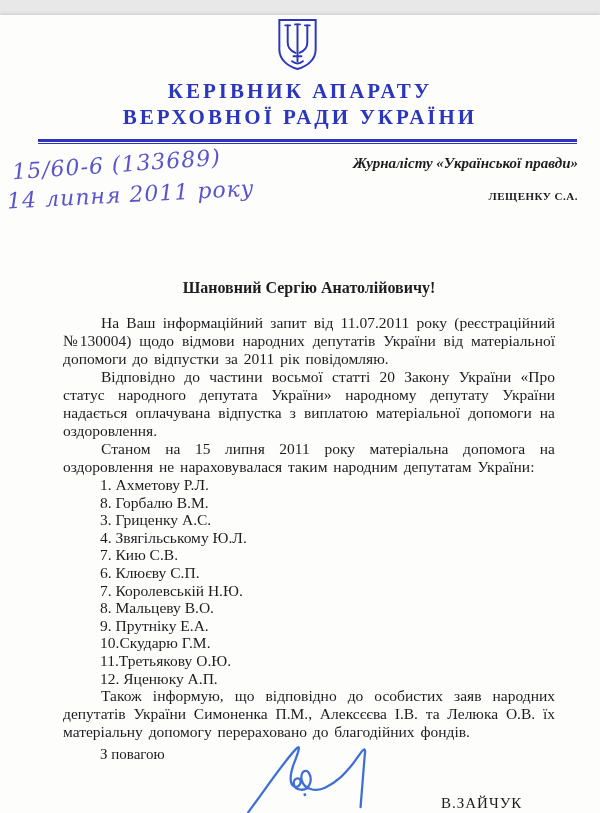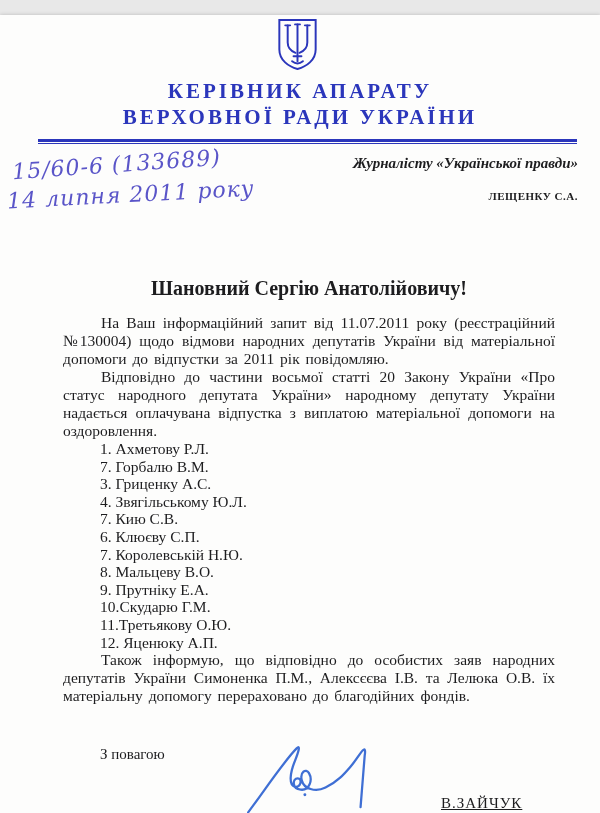--- a/index.html
+++ b/index.html
@@ -46,30 +46,30 @@
   .hw-ref  { left:12px; top:137px; font-size:22px; transform:rotate(-4deg); letter-spacing:1px; }
   .hw-date { left:7px;  top:167px; font-size:22px; transform:rotate(-3deg); letter-spacing:1px; }
 
   
   .addressee { position:absolute; top:140px; left:336px; width:242px; text-align:right; }
   .addressee .a1 { font-weight:bold; font-style:italic; font-size:15px; }
   .addressee .a2 { font-weight:bold; font-size:11px; margin-top:18px; letter-spacing:.5px; }
 
   
   .body { position:absolute; top:264px; left:63px; width:492px; font-size:15.5px; line-height:18px; }
-  .salutation { text-align:center; font-weight:bold; font-size:20px; margin:0 0 17px 0; }
+  .salutation { text-align:center; font-weight:bold; font-size:16px; margin:0 0 17px 0; }
   .body p.para { margin:0; text-indent:38px; text-align:justify; word-spacing:2px; }
   .deputies { margin:0 0 0 37px; }
   .deputies .deputy { line-height:17.6px; }
   .closing { margin-top:14px; }
 
   
   .valediction { position:absolute; left:100px; top:731px; font-size:15px; }
   .signature-svg { position:absolute; left:243px; top:720px; width:165px; height:85px; }
-  .signer { position:absolute; left:441px; top:780px; font-size:15px; letter-spacing:1px;text-decoration:underline; }
+  .signer { position:absolute; left:441px; top:780px; font-size:15px; letter-spacing:1px; }
 </style>
 </head>
 <body>
 
 <div class="page">
 
   <div class="emblem">
     <svg viewBox="0 0 46 54">
       <g fill="none" stroke="#2b36bb" stroke-width="2" stroke-linecap="round">
         <path d="M4.5,2 H41.5 V32 C41.5,43 32,49.5 23,52 C14,49.5 4.5,43 4.5,32 Z"></path>
@@ -96,23 +96,24 @@
 
   <div class="addressee">
     <div class="a1">Журналісту «Української правди»</div>
     <div class="a2">ЛЕЩЕНКУ С.А.</div>
   </div>
 
   <div class="body">
     <p class="salutation">Шановний Сергію Анатолійовичу!</p>
     <p class="para">На Ваш інформаційний  запит від 11.07.2011 року (реєстраційний №130004) щодо  відмови народних депутатів України від матеріальної допомоги до відпустки  за 2011 рік  повідомляю.</p>
     <p class="para">Відповідно до частини восьмої статті 20 Закону України «Про статус народного депутата України» народному депутату України надається оплачувана відпустка з виплатою матеріальної допомоги на оздоровлення.</p>
+    <p class="para">Станом на 15 липня 2011 року матеріальна допомога на оздоровлення не нараховувалася  таким  народним депутатам України:</p>
     <div class="deputies">
       <div class="deputy">1. Ахметову Р.Л.</div>
-      <div class="deputy">7. Горбалю В.М.</div>
+      <div class="deputy">8. Горбалю В.М.</div>
       <div class="deputy">3. Гриценку А.С.</div>
       <div class="deputy">4. Звягільському Ю.Л.</div>
       <div class="deputy">7. Кию С.В.</div>
       <div class="deputy">6. Клюєву С.П.</div>
       <div class="deputy">7. Королевській Н.Ю.</div>
       <div class="deputy">8. Мальцеву В.О.</div>
       <div class="deputy">9. Прутніку Е.А.</div>
       <div class="deputy">10.Скударю Г.М.</div>
       <div class="deputy">11.Третьякову О.Ю.</div>
       <div class="deputy">12. Яценюку А.П.</div>

